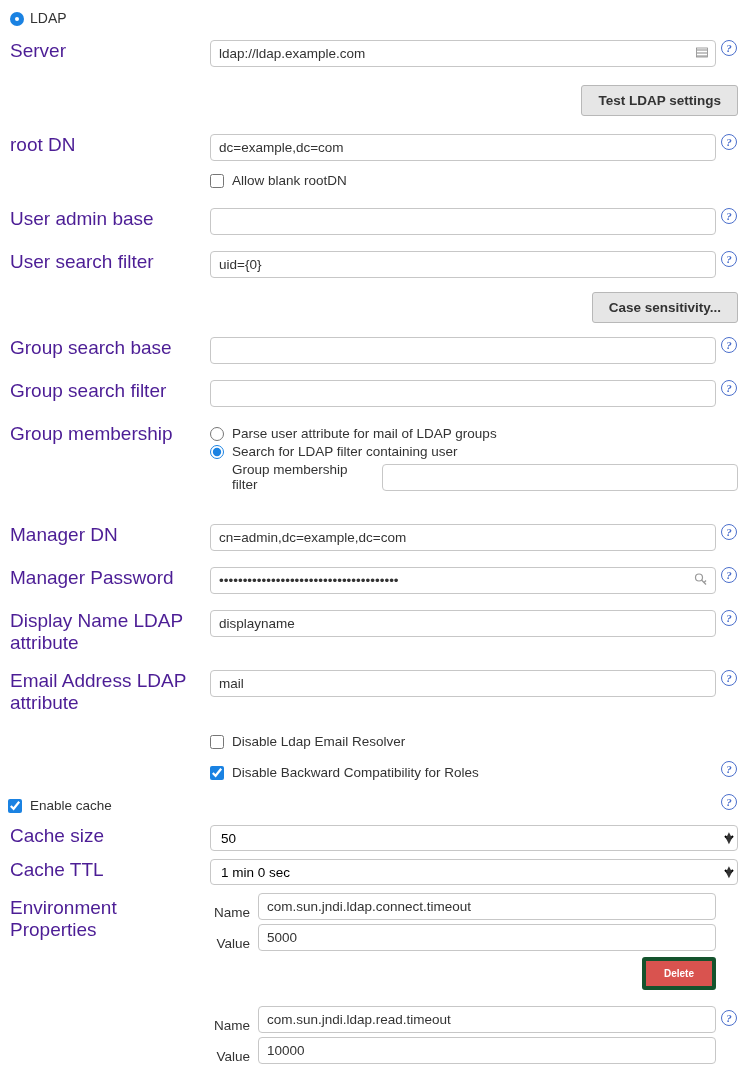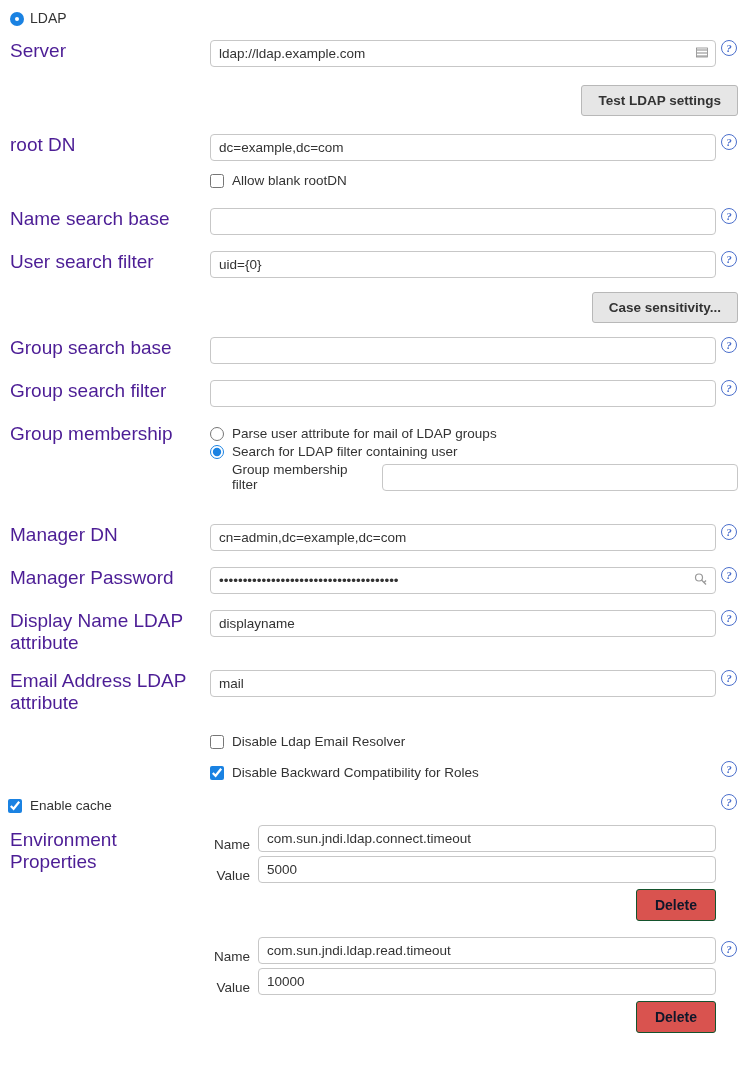--- a/index.html
+++ b/index.html
@@ -81,28 +81,28 @@
     padding: 7px 16px;
     font-size: 13.5px;
     font-weight: 600;
     color: #333;
     border-radius: 3px;
     cursor: pointer;
     font-family: inherit;
   }
   .btn-danger {
     background: #d9534f;
-    border: 1px solid #14532d;
-    color: #0f172a;
+    border: 4px solid #14532d;
+    color: #ffffff;
     font-weight: 600;
     padding: 7px 18px;
     border-radius: 3px;
     cursor: pointer;
     font-family: inherit;
-    font-size: 14px;
+    font-size: 10px;
   }
   .btn-right-box { display: flex; justify-content: flex-end; margin-top: 6px; margin-bottom: 2px; }
 
   .help-icon {
     width: 16px; height: 16px;
     display: inline-flex;
     align-items: center; justify-content: center;
     border-radius: 50%;
     border: 1.5px solid #4b6fcc;
     color: #4b6fcc;
@@ -191,21 +191,21 @@
       <span>Allow blank rootDN</span>
     </div>
   </td>
 </tr>
 
 <tr>
         <td class="row-sep" colspan="3"></td>
       </tr>
 
 <tr>
-  <td class="label-col">Name search base</td>
+  <td class="label-col">User admin base</td>
   <td class="field-col">
     <input type="text" value="" style="">
   </td>
   <td class="help-col"><span class="help-icon">?</span></td>
 </tr>
 
 <tr>
         <td class="row-sep" colspan="3"></td>
       </tr>
 
@@ -352,21 +352,43 @@
 <tr>
   <td class="" colspan="2" style="padding-top:6px;">
     <div class="checkbox-row" style="margin-left:-2px;">
       <input type="checkbox" checked="" style="">
       <span>Enable cache</span>
     </div>
   </td>
   <td class="help-col" style="padding-top:6px;"><span class="help-icon">?</span></td>
 </tr>
 
-
+<tr>
+  <td class="label-col">Cache size</td>
+  <td class="field-col" colspan="2">
+    <div class="select-wrapper">
+      <select>
+        <option>50</option>
+      </select>
+      <span class="select-arrows">▲<br>▼</span>
+    </div>
+  </td>
+</tr>
+
+<tr>
+  <td class="label-col">Cache TTL</td>
+  <td class="field-col" colspan="2">
+    <div class="select-wrapper">
+      <select>
+        <option>1 min 0 sec</option>
+      </select>
+      <span class="select-arrows">▲<br>▼</span>
+    </div>
+  </td>
+</tr>
 
 <tr>
   <td class="label-col" style="vertical-align:top;padding-top:8px;">Environment Properties</td>
   <td class="field-col" style="padding-top:4px;">
 
     <div class="env-block">
       <div class="env-row">
         <span class="env-label">Name</span>
         <div class="env-input-wrap"><input type="text" value="com.sun.jndi.ldap.connect.timeout" style=""></div>
       </div>

